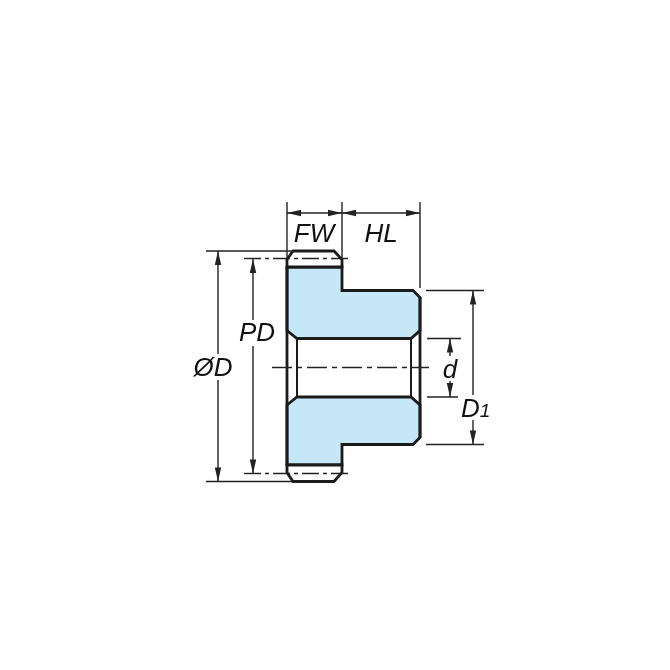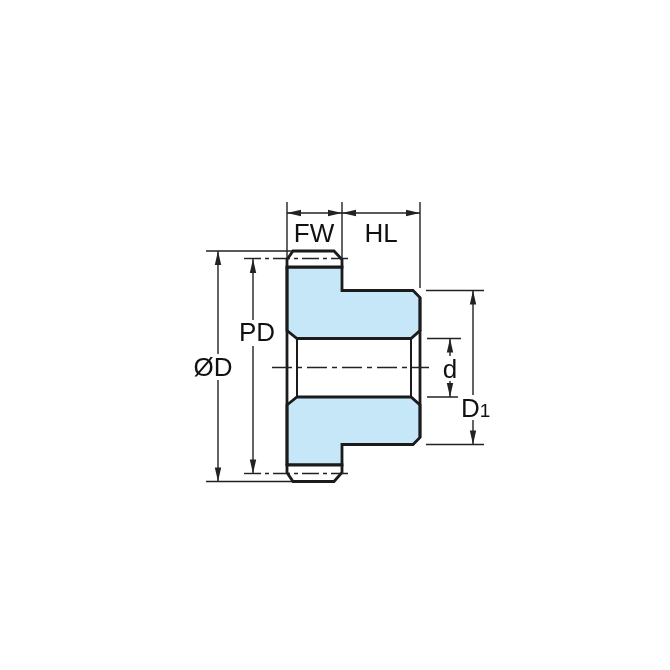--- a/index.html
+++ b/index.html
@@ -9,20 +9,21 @@
     --dim:#222222;
     --text:#111111;
   }
   html,body{margin:0;padding:0;background:var(--bg);}
   .page{
     position:relative;
     width:670px;height:612px;
     background:var(--bg);
     font-family:"Liberation Sans", sans-serif;
     overflow:hidden;
+    font-style:italic;
   }
   svg{display:block;}
   .thick{stroke:var(--outline);stroke-width:2.8;fill:none;stroke-linejoin:miter;stroke-linecap:butt;}
   .thick-fill{stroke:var(--outline);stroke-width:2.8;fill:var(--fill);stroke-linejoin:miter;}
   .thick-white{stroke:var(--outline);stroke-width:2.8;fill:#ffffff;stroke-linejoin:miter;}
   .mid{stroke:var(--outline);stroke-width:2;fill:none;}
   .thin{stroke:var(--dim);stroke-width:1.4;fill:none;}
   .cline{stroke:var(--dim);stroke-width:1.4;fill:none;stroke-dasharray:20 5 5 5;}
   .pitchline{stroke:var(--dim);stroke-width:1.4;fill:none;stroke-dasharray:17 4 4 4;}
   .arrow{fill:var(--dim);stroke:none;}

